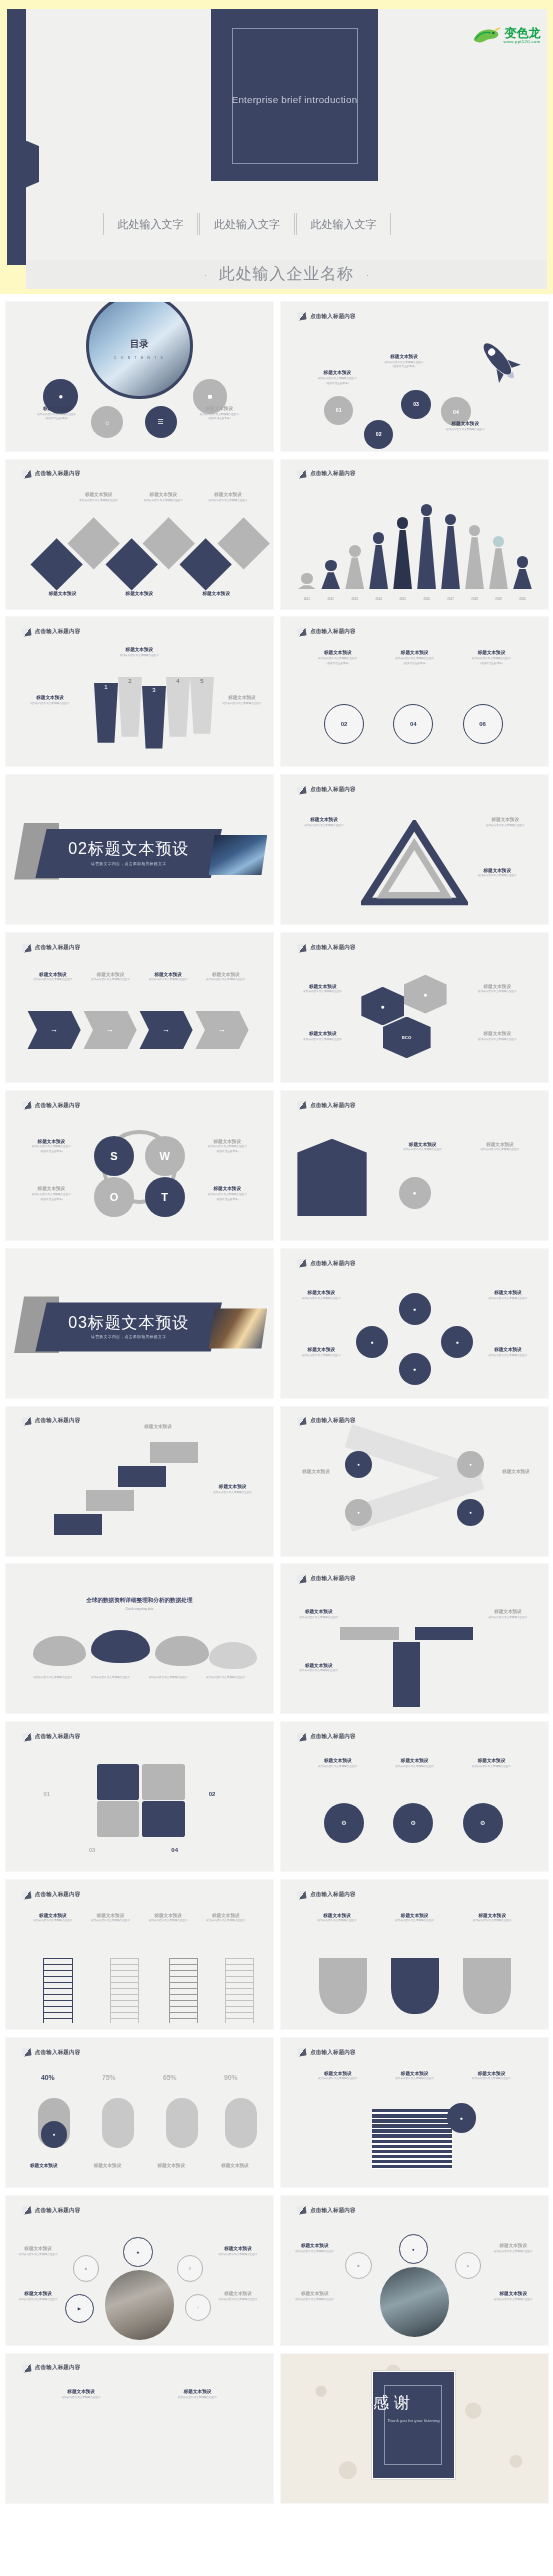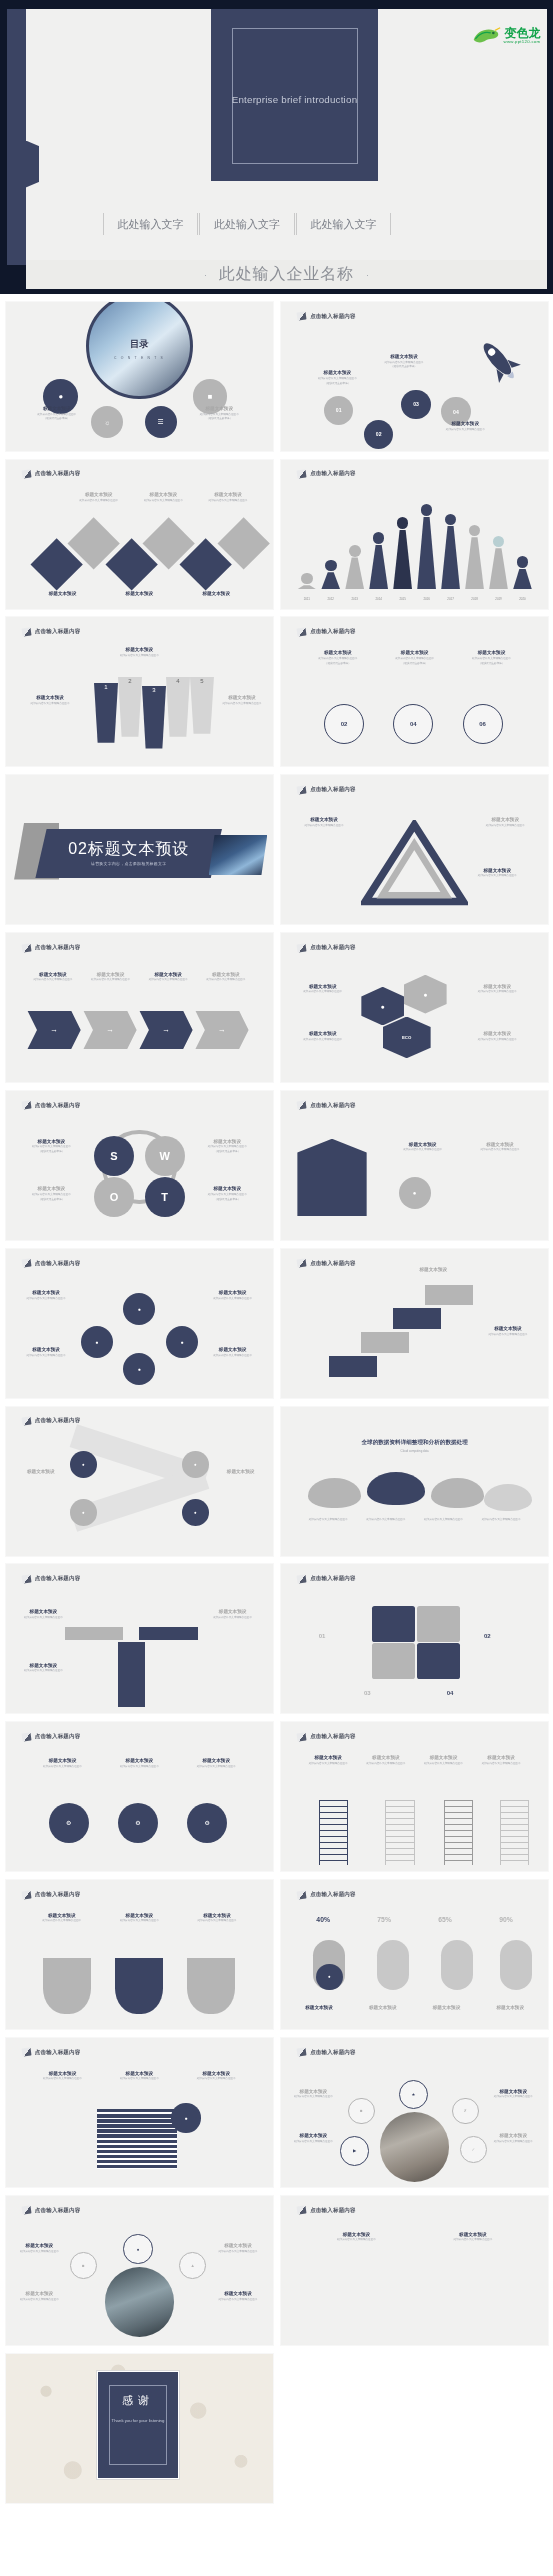--- a/index.html
+++ b/index.html
@@ -5,21 +5,21 @@
   * { box-sizing: border-box; margin: 0; padding: 0; }
   body {
     width: 554px;
     background: #ffffff;
     font-family: "Liberation Sans", "DejaVu Sans", sans-serif;
     overflow-x: hidden;
   }
   .page { width: 554px; position: relative; background:#fff; }
 
   
-  .cover { position: relative; width: 554px; height: 294px; background: #0f172a; overflow: hidden; }
+  .cover { position: relative; width: 554px; height: 294px; background: #fef9c3; overflow: hidden; }
   .cover-leftbar { position: absolute; left: 6.8px; top: 8.5px; width: 19px; height: 256px; background: #3b4463; }
   .cover-leftbar:after {
     content:""; position:absolute; left:19px; top:132px; width:13.6px; height:47px;
     background:#3b4463;
     clip-path: polygon(0 0, 100% 12%, 100% 88%, 0 100%);
   }
   .cover-canvas { position: absolute; left: 25.6px; top: 8.5px; right: 6.8px; height: 256px; background: #f0f0ef; }
   .cover-plate { position: absolute; left: 211px; top: 8.5px; width: 167px; height: 172px; background: #3b4463; }
   .cover-plate-inner { position:absolute; left: 20.5px; top: 19px; right: 20.5px; bottom: 17px; border: 0.9px solid #8d95ad; }
   .cover-zh1, .cover-zh2 {
@@ -129,21 +129,21 @@
       radial-gradient(circle at 88% 72%, rgba(190,178,160,.3) 0 6px, transparent 6.8px),
       radial-gradient(circle at 25% 78%, rgba(190,178,160,.3) 0 8.5px, transparent 9.4px),
       radial-gradient(circle at 55% 62%, rgba(190,178,160,.28) 0 5.1px, transparent 6px),
       #f0ece4;
   }
   .thanks-plate {
     position:absolute; left: 34%; top: 12%; width: 31%; height: 72%;
     background:#3b4463; border:1.7px solid #fff; box-shadow:0 0 0 0.9px #d8d8d8;
   }
   .thanks-plate .box { position:absolute; left:14%; top:12%; right:14%; bottom:12%; border:0.9px solid #8d95ad;}
-  .thanks-zh { position:absolute; left:0;right:0; text-align:center; color:#fff; font-size:11px; letter-spacing:5.1px; font-weight:400;}
+  .thanks-zh { position:absolute; left:0;right:0; color:#fff; font-size:16px; letter-spacing:5.1px; font-weight:400;}
   .thanks-en { position:absolute; left:0;right:0; top:43%; text-align:center; color:#c8cddb; font-size:4.3px;}
 
   .ph { position:absolute; }
 </style>
 </head>
 <body>
 
 <div class="page">
 
   <div class="cover">
@@ -564,20 +564,30 @@
           <div class="tt">标题文本预设</div>
           <div class="td">此部分内容作为文字铺陈点位图示</div>
         </div>
       <div class="ph" style="left:68%;top:34%;width:28%;">
           <div class="tt muted">标题文本预设</div>
           <div class="td">此部分内容作为文字铺陈点位图示</div>
         </div>
       <div class="circ gray ph" style="left:44%;top:58%;width:12%;aspect-ratio:1/1;font-size:6px;">●</div>
     </div>
 
+    <div class="slide sec">
+      <div class="gray-tri"></div>
+      <div class="band">
+        <div class="num">
+          <span>03</span><span>标题文本预设</span>
+        </div>
+        <div class="sub">请替换文字内容，点击添加相关标题文字</div>
+      </div>
+      <div class="photo warm"></div>
+    </div>
 
     <div class="slide">
       <div class="hdr">
         <span class="pen"></span>
         <span class="t">点击输入标题内容</span>
       </div>
       <div class="circ navy ph" style="left:44%;top:30%;width:12%;aspect-ratio:1/1;font-size:5.1px;">●</div>
       <div class="circ navy ph" style="left:28%;top:52%;width:12%;aspect-ratio:1/1;font-size:5.1px;">●</div>
       <div class="circ navy ph" style="left:60%;top:52%;width:12%;aspect-ratio:1/1;font-size:5.1px;">●</div>
       <div class="circ navy ph" style="left:44%;top:70%;width:12%;aspect-ratio:1/1;font-size:5.1px;">●</div>

